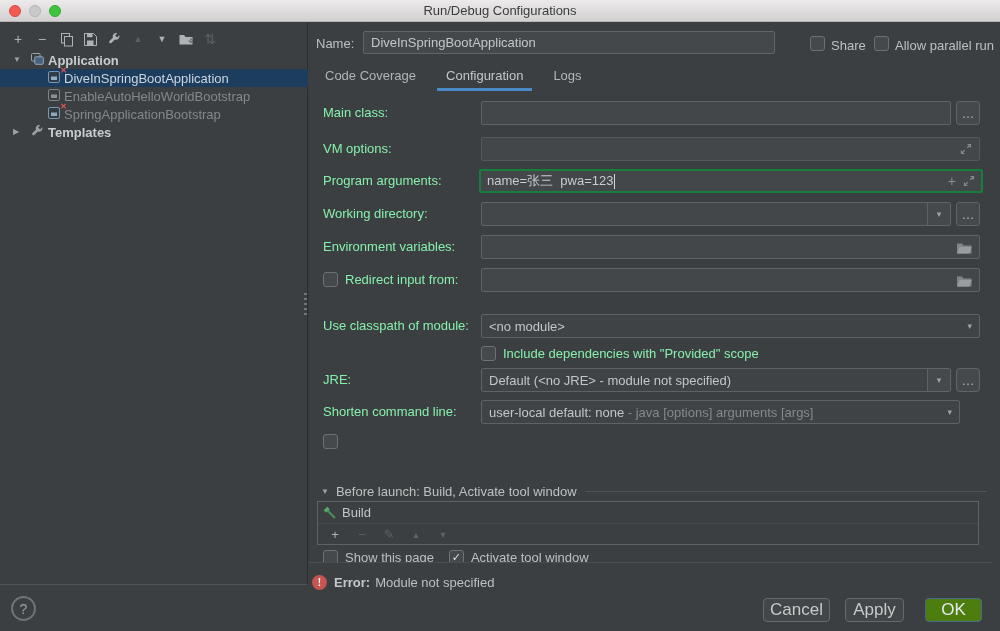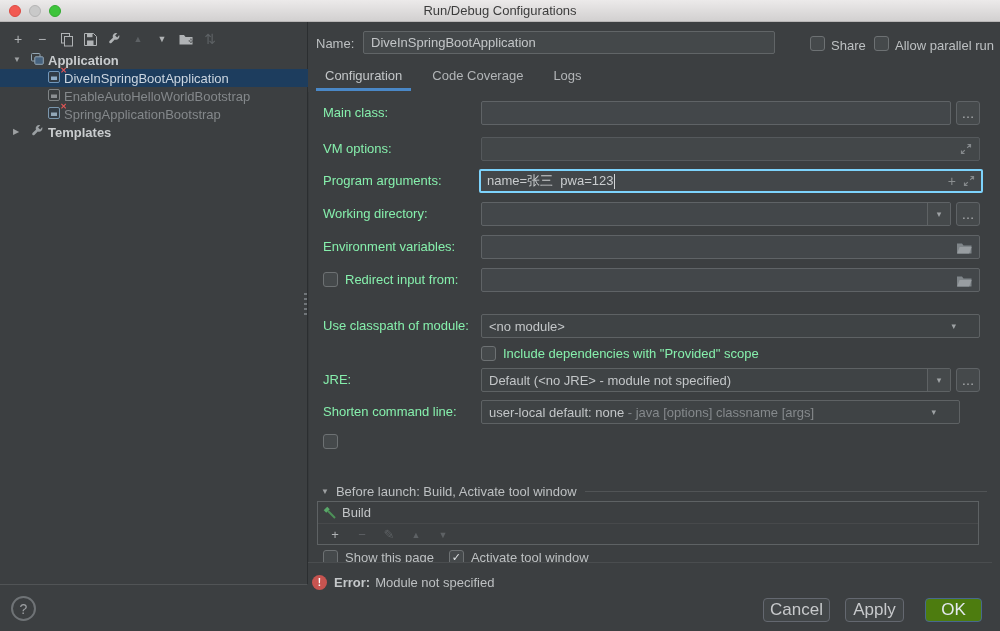--- a/index.html
+++ b/index.html
@@ -33,22 +33,22 @@
   .nameinput{position:absolute;left:363px;top:31px;width:412px;height:23px;background:#44484a;border:1px solid #616567;border-radius:2px;box-sizing:border-box;display:flex;align-items:center;padding:0 7px;font-size:13px;color:#c3c6c8}
   .cb{width:15px;height:15px;background:#45494b;border:1px solid #6d7173;border-radius:3px;box-sizing:border-box;display:flex;align-items:center;justify-content:center;font-size:11px;color:#dde0e2;flex:none}
   .tabs{position:absolute;left:316px;top:63px;height:28px;display:flex;gap:12px}
   .tab{padding:0 9px;line-height:25px;font-size:13px;color:#b2b5b7;height:25px}
   .tab.active{color:#c3c6c8;border-bottom:3px solid #4a88c7}
   
   .farea{position:absolute;left:308px;top:92px;width:692px;height:470px;overflow:hidden;border-left:1px solid #373a3c}
   .flabel{position:absolute;left:14px;line-height:24px;font-size:13px;color:#86efac;white-space:nowrap}
   .tf{position:absolute;background:#43474a;border:1px solid #5f6366;border-radius:2px;box-sizing:border-box;height:24px;display:flex;align-items:center;padding:0 7px;font-size:13px;color:#c9ccce}
   .tf.soft{background:#434749;border-color:#55595c}
-  .tf.focus{border:2px solid #7dd3fc;padding:0 6px}
-  .cmb{position:absolute;background:#3f4345;border:1px solid #5e6264;border-radius:2px;box-sizing:border-box;height:24px;display:flex;align-items:center;padding:0 16px 0 7px;font-size:13px;color:#c3c6c8}
+  .tf.focus{border:2px solid #15803d;padding:0 6px}
+  .cmb{position:absolute;background:#3f4345;border:1px solid #5e6264;border-radius:2px;box-sizing:border-box;height:24px;display:flex;align-items:center;padding:0 0 0 7px;font-size:13px;color:#c3c6c8}
   .arr{margin-left:auto;color:#9ea2a4;font-size:9px;padding-right:7px}
   .arrsec{margin-left:auto;border-left:1px solid #5e6264;height:100%;width:22px;display:flex;align-items:center;justify-content:center;background:#45494b;color:#9ea2a4;font-size:9px}
   .bbtn{position:absolute;width:24px;height:24px;background:#45494b;border:1px solid #5f6366;border-radius:3px;color:#b0b3b5;display:flex;align-items:center;justify-content:center;font-size:13px;box-sizing:border-box}
   .fico{margin-left:auto;display:flex;align-items:center}
   .caret{border-left:1px solid #d2d4d6;height:15px;margin-left:1px}
   .pre{white-space:pre}
   .hint{color:#85898c}
   .plusico{color:#8a8e90;font-size:14px;margin-right:7px}
   .blhead{position:absolute;left:8px;top:392px;width:670px;display:flex;align-items:center;font-size:13px;color:#bdc0c2}
   .blhead .chev{font-size:8px;color:#9da0a2;margin:0 7px 0 4px}
@@ -174,22 +174,22 @@
   <span class="lbl abs" style="left:316px;top:36px">Name:</span>
   <div class="nameinput">
       <span>DiveInSpringBootApplication</span>
     </div>
   <span class="cb abs" style="left:810px;top:36px"></span>
   <span class="lbl abs" style="left:831px;top:38px">Share</span>
   <span class="cb abs" style="left:874px;top:36px"></span>
   <span class="lbl abs" style="left:895px;top:38px">Allow parallel run</span>
 
   <div class="tabs">
+    <div class="tab">Code Coverage</div>
     <div class="tab active">Configuration</div>
-    <div class="tab">Code Coverage</div>
     <div class="tab">Logs</div>
   </div>
 
   <div class="farea">
 
     <span class="flabel" style="top:9px">Main class:</span>
     <div class="tf" style="left:172px;top:9px;width:470px"></div>
     <div class="bbtn" style="left:647px;top:9px">
         <span>…</span>
       </div>
@@ -266,21 +266,21 @@
       <span>Default (&lt;no JRE&gt; - module not specified)</span>
       <span class="arrsec">▾</span>
     </div>
     <div class="bbtn" style="left:647px;top:276px">
         <span>…</span>
       </div>
 
     <span class="flabel" style="top:308px">Shorten command line:</span>
     <div class="cmb" style="left:172px;top:308px;width:479px">
       <span class="pre">user-local default: none</span>
-      <span class="pre hint"> - java [options] classname [args]</span>
+      <span class="pre hint"> - java [options] arguments [args]</span>
       <span class="arr">▾</span>
     </div>
 
     <span class="cb" style="position:absolute;left:14px;top:342px"></span>
 
     <div class="blhead">
       <span class="chev">▼</span>
       <span>Before launch: Build, Activate tool window</span>
       <span class="hline"></span>
     </div>

